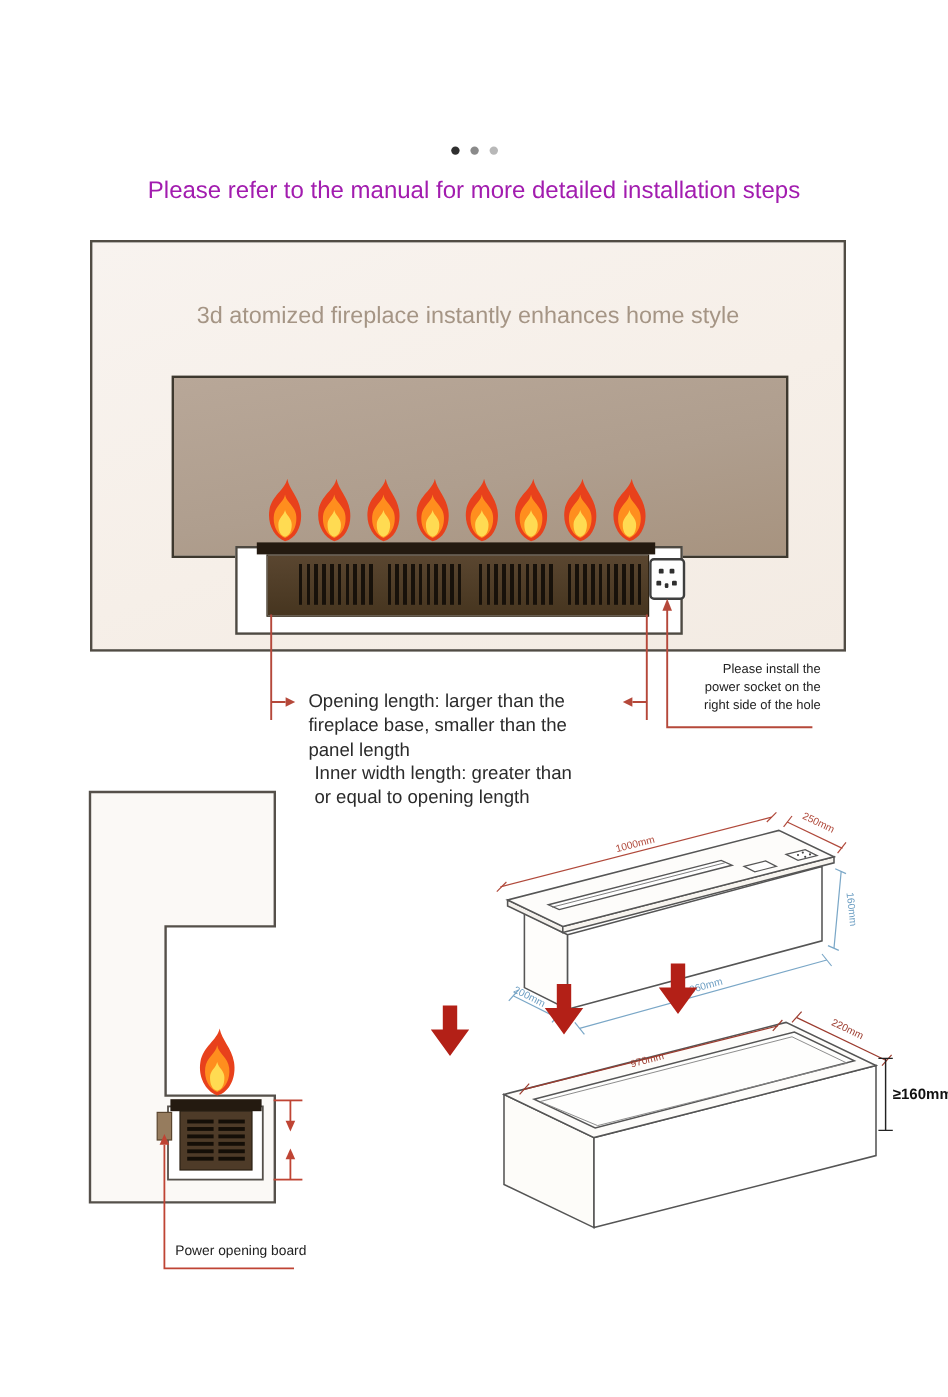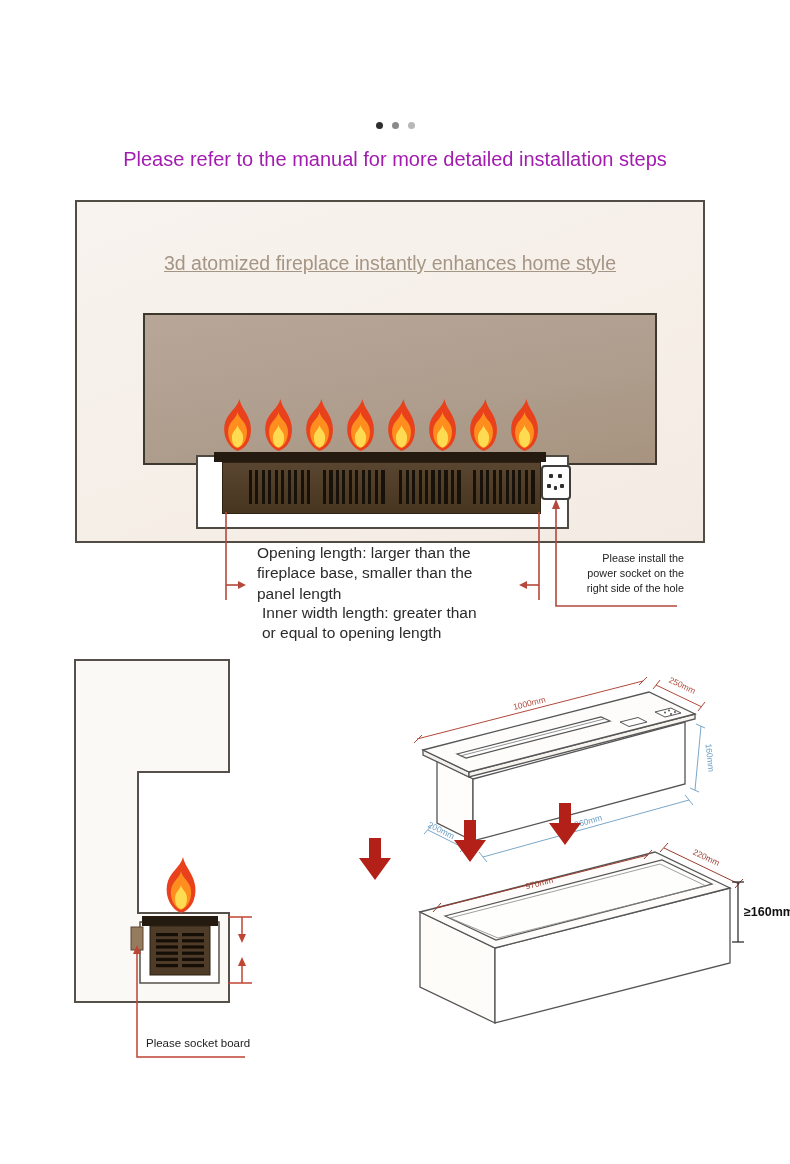--- a/index.html
+++ b/index.html
@@ -8,33 +8,33 @@
   .abs{position:absolute;}
   .pre{white-space:pre-line;}
   
   .title{top:44px;left:0;width:100%;text-align:center;font-size:50px;font-weight:500;color:#171717;letter-spacing:.5px;}
   .dots{top:122px;left:0;width:100%;display:flex;justify-content:center;gap:9px;}
   .dot{width:7px;height:7px;border-radius:50%;}
   .subtitle{top:148px;left:0;width:100%;text-align:center;font-size:20px;color:#a21caf;}
   
   .frame{left:75px;top:200px;width:626px;height:339px;border:2px solid #514c44;
          background:linear-gradient(160deg,#f8f3ef 0%,#f6efe8 55%,#f3ebe3 100%);}
-  .caption{left:75px;top:252px;width:630px;text-align:center;font-size:19.5px;color:#a59585;text-decoration:underline;}
+  .caption{left:75px;top:252px;width:630px;text-align:center;font-size:19.5px;color:#a59585;}
   .recess{left:143px;top:313px;width:510px;height:148px;border:2px solid #3d382e;
           background:linear-gradient(170deg,#b8a798 0%,#af9e8e 55%,#a7937f 100%);}
   .groove{left:196px;top:455px;width:369px;height:70px;background:#fff;border:2px solid #4e4941;}
   .plate{left:214px;top:452px;width:332px;height:10px;background:#241a10;}
   .fbody{left:222px;top:462px;width:317px;height:50px;border:1px solid #2e2212;
          background:linear-gradient(180deg,#5a4630,#46351f);}
   .vent{position:absolute;top:7px;width:64px;height:34px;
         background:repeating-linear-gradient(90deg,#17110a 0 3px,rgba(0,0,0,0) 3px 6.5px);}
   .socket{left:541px;top:465px;width:26px;height:31px;background:#fdfdfd;border:2px solid #3e3e3e;border-radius:4px;}
   .sdot{position:absolute;width:3.5px;height:3.5px;border-radius:1px;background:#2e2e2e;}
   
-  .note-main{font-size:15.5px;line-height:1.32;color:#2b2b2b;}
+  .note-main{font-size:15.5px;line-height:1.32;color:#2b2b2b;margin-top:32px;}
   .note-small{font-size:10.8px;line-height:1.38;color:#222;}
   svg text{font-family:"Liberation Sans",sans-serif;}
   .dimr{font-size:8.5px;fill:#b0493b;}
   .dimb{font-size:8.5px;fill:#6b9dc2;}
   .dimd{font-size:8.5px;fill:#9c3b2e;}
 </style>
 </head>
 <body>
 
 <div id="stage">
@@ -136,21 +136,21 @@
         <path d="M177,315 V333"></path>
       <path d="M72,304 V407 H180"></path>
     </g>
     <g fill="#bf4434">
       <polygon points="173,284 181,284 177,293"></polygon>
       <polygon points="173,316 181,316 177,307"></polygon>
       <polygon points="68,304 76,304 72,295"></polygon>
     </g>
   </svg>
 
-  <div class="abs note-small" style="left:146px;top:1036px;font-size:11.5px">Please socket board</div>
+  <div class="abs note-small" style="left:146px;top:1036px;font-size:11.5px">Power opening board</div>
 
   <svg class="abs" style="left:413px;top:676px" width="300" height="195" viewBox="0 0 300 195">
 
     <path d="M24,85 L60,103 L60,165 L24,147 Z" fill="#fefdfb" stroke="#555" stroke-width="1.3"></path>
     <path d="M60,103 L272,46 L272,108 L60,165 Z" fill="#ffffff" stroke="#555" stroke-width="1.3"></path>
 
     <path d="M10,74 L56,96 L56,101 L10,79 Z" fill="#f4f1ec" stroke="#555" stroke-width="1.3"></path>
     <path d="M56,96 L282,38 L282,43 L56,101 Z" fill="#f7f4ef" stroke="#555" stroke-width="1.3"></path>
     <path d="M10,74 L236,16 L282,38 L56,96 Z" fill="#fdfcfa" stroke="#555" stroke-width="1.3"></path>
     <path d="M44,78 L188,41 L197,45 L53,82 Z" fill="#fff" stroke="#555" stroke-width="1.2"></path>

